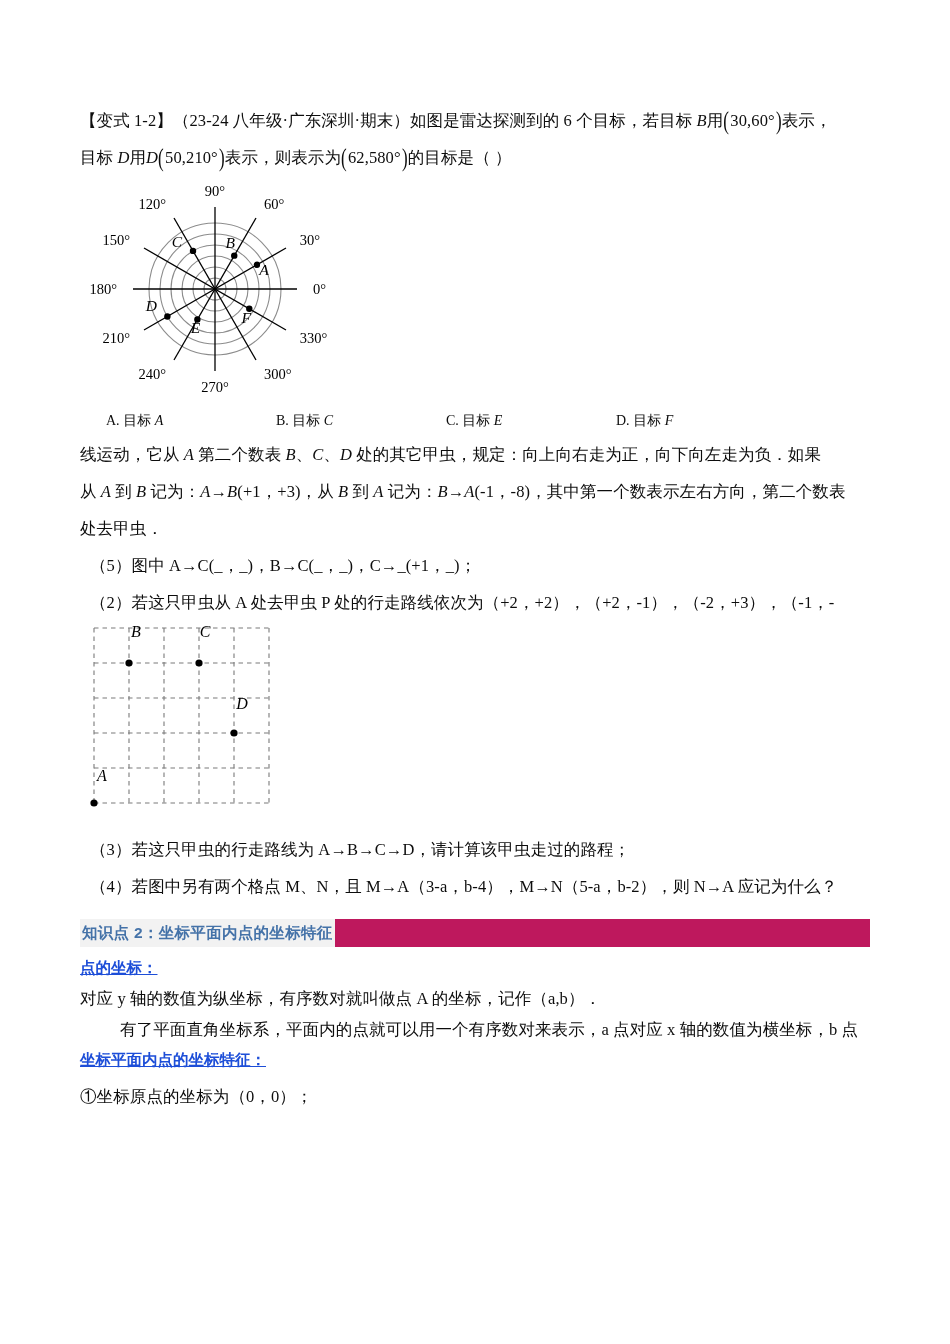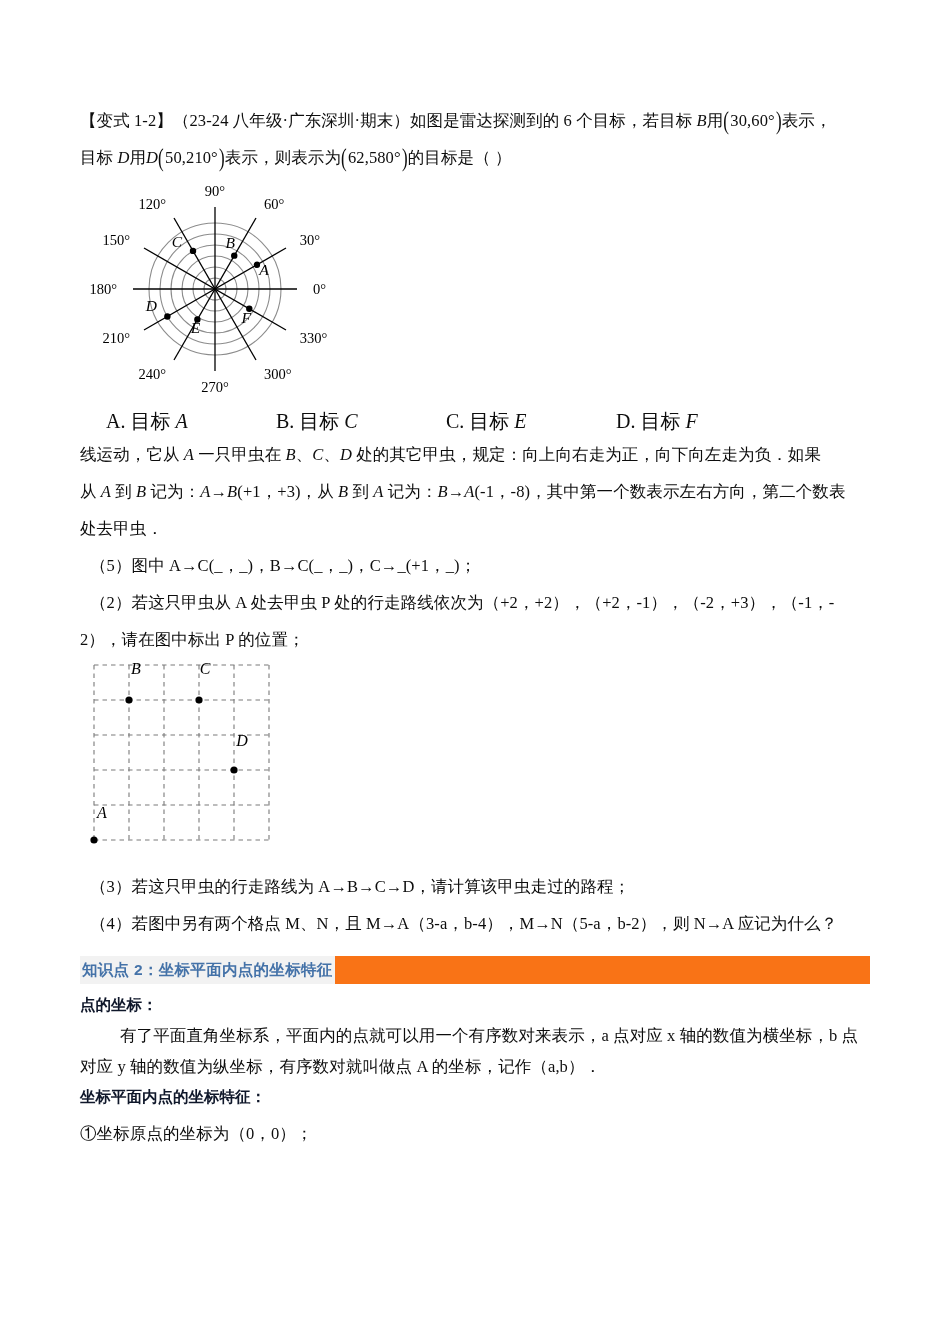--- a/index.html
+++ b/index.html
@@ -60,21 +60,21 @@
   #radar-figure {
     position: relative;
     width: 300px;
     height: 225px;
     margin-left: 4px;
   }
 
   
   .options-row {
     display: flex;
-    font-size: 20px;
+    font-size: 14px;
     line-height: 30px;
     margin-top: 5px;
     padding-left: 26px;
     color: #0d0d0d;
   }
   .option { width: 170px; }
   .option:last-child { width: auto; }
 
   
   #grid-figure {
@@ -90,34 +90,35 @@
     background: #f2f2f2;
     color: #4472a8;
     font-family: "Liberation Sans", sans-serif;
     font-weight: bold;
     font-size: 15.5px;
     line-height: 26px;
     padding: 1px 2px 1px 2px;
     letter-spacing: 0.3px;
   }
   .kp-banner-row {
-    background: #f97316;
+    background: #be185d;
     margin-top: 14px;
     margin-bottom: 6px;
     padding-left: 0px;
     text-decoration: underline;
   }
 
   .sub-head {
     font-family: "Liberation Sans", sans-serif;
     font-weight: bold;
     font-size: 15.5px;
     line-height: 30px;
-    color: #0f172a;
+    color: #1d4ed8;
     margin-top: 6px;
+    text-decoration: underline;
   }
   .body-indent {
     text-indent: 40px;
   }
   .tight { line-height: 31px; }
 </style>
 </head>
 <body>
 
 <div class="page">
@@ -185,36 +186,33 @@
       <span>C.</span>
       <span>目标 </span><span class="it">E</span>
     </div>
     <div class="option">
       <span>D.</span>
       <span>目标 </span><span class="it">F</span>
     </div>
   </div>
 
   <div class="para">
-    <span>线运动，它从 </span><span class="it">A</span><span> 一只甲虫在 </span><span class="it">B</span><span>、</span><span class="it">C</span><span>、</span><span class="it">D</span><span> 处的其它甲虫，规定：向上向右走为正，向下向左走为负．如果</span>
+    <span>线运动，它从 </span><span class="it">A</span><span> 第二个数表 </span><span class="it">B</span><span>、</span><span class="it">C</span><span>、</span><span class="it">D</span><span> 处的其它甲虫，规定：向上向右走为正，向下向左走为负．如果</span>
   </div>
   <div class="para">
     <span>从 </span><span class="it">A</span><span> 到 </span><span class="it">B</span><span> 记为：</span><span class="it">A</span><span>→</span><span class="it">B</span><span>(+1，+3)，从 </span><span class="it">B</span><span> 到 </span><span class="it">A</span><span> 记为：</span><span class="it">B</span><span>→</span><span class="it">A</span><span>(-1，-8)，其中第一个数表示左右方向，第二个数表</span>
   </div>
   <div class="para">
     <span>处去甲虫．</span>
   </div>
   <div class="para" style="padding-left:10px;">
     <span>（5）图中 A→C(_，_)，B→C(_，_)，C→_(+1，_)；</span>
   </div>
   <div class="para" style="padding-left:10px;">
     <span>（2）若这只甲虫从 A 处去甲虫 P 处的行走路线依次为（+2，+2），（+2，-1），（-2，+3），（-1，-</span>
-  </div>
-  <div class="para">
-    <span>2），请在图中标出 P 的位置；</span>
   </div>
 
   <div class="figure-wrap">
     <div id="grid-figure">
       <svg id="grid-svg" width="230" height="210" viewBox="0 0 230 210">
           <line x1="14" y1="7" x2="14" y2="182" stroke="#7a7a7a" stroke-width="1.1" stroke-dasharray="4.5 4"></line>
           <line x1="14" y1="182" x2="189" y2="182" stroke="#7a7a7a" stroke-width="1.1" stroke-dasharray="4.5 4"></line>
           <line x1="49" y1="7" x2="49" y2="182" stroke="#7a7a7a" stroke-width="1.1" stroke-dasharray="4.5 4"></line>
           <line x1="14" y1="147" x2="189" y2="147" stroke="#7a7a7a" stroke-width="1.1" stroke-dasharray="4.5 4"></line>
           <line x1="84" y1="7" x2="84" y2="182" stroke="#7a7a7a" stroke-width="1.1" stroke-dasharray="4.5 4"></line>
@@ -242,18 +240,18 @@
   </div>
   <div class="para" style="padding-left:10px;">
     <span>（4）若图中另有两个格点 M、N，且 M→A（3-a，b-4），M→N（5-a，b-2），则 N→A 应记为什么？</span>
   </div>
 
   <div class="kp-banner-row">
     <span class="kp-banner">知识点 2：坐标平面内点的坐标特征</span>
   </div>
 
   <div class="sub-head">点的坐标：</div>
+  <div class="para tight">对应 y 轴的数值为纵坐标，有序数对就叫做点 A 的坐标，记作（a,b）．</div>
   <div class="para tight body-indent">有了平面直角坐标系，平面内的点就可以用一个有序数对来表示，a 点对应 x 轴的数值为横坐标，b 点</div>
-  <div class="para tight">对应 y 轴的数值为纵坐标，有序数对就叫做点 A 的坐标，记作（a,b）．</div>
   <div class="sub-head" style="margin-top:0;">坐标平面内点的坐标特征：</div>
   <div class="para tight" style="margin-top:6px;">①坐标原点的坐标为（0，0）；</div>
 
 </div>
 
 </body></html>

